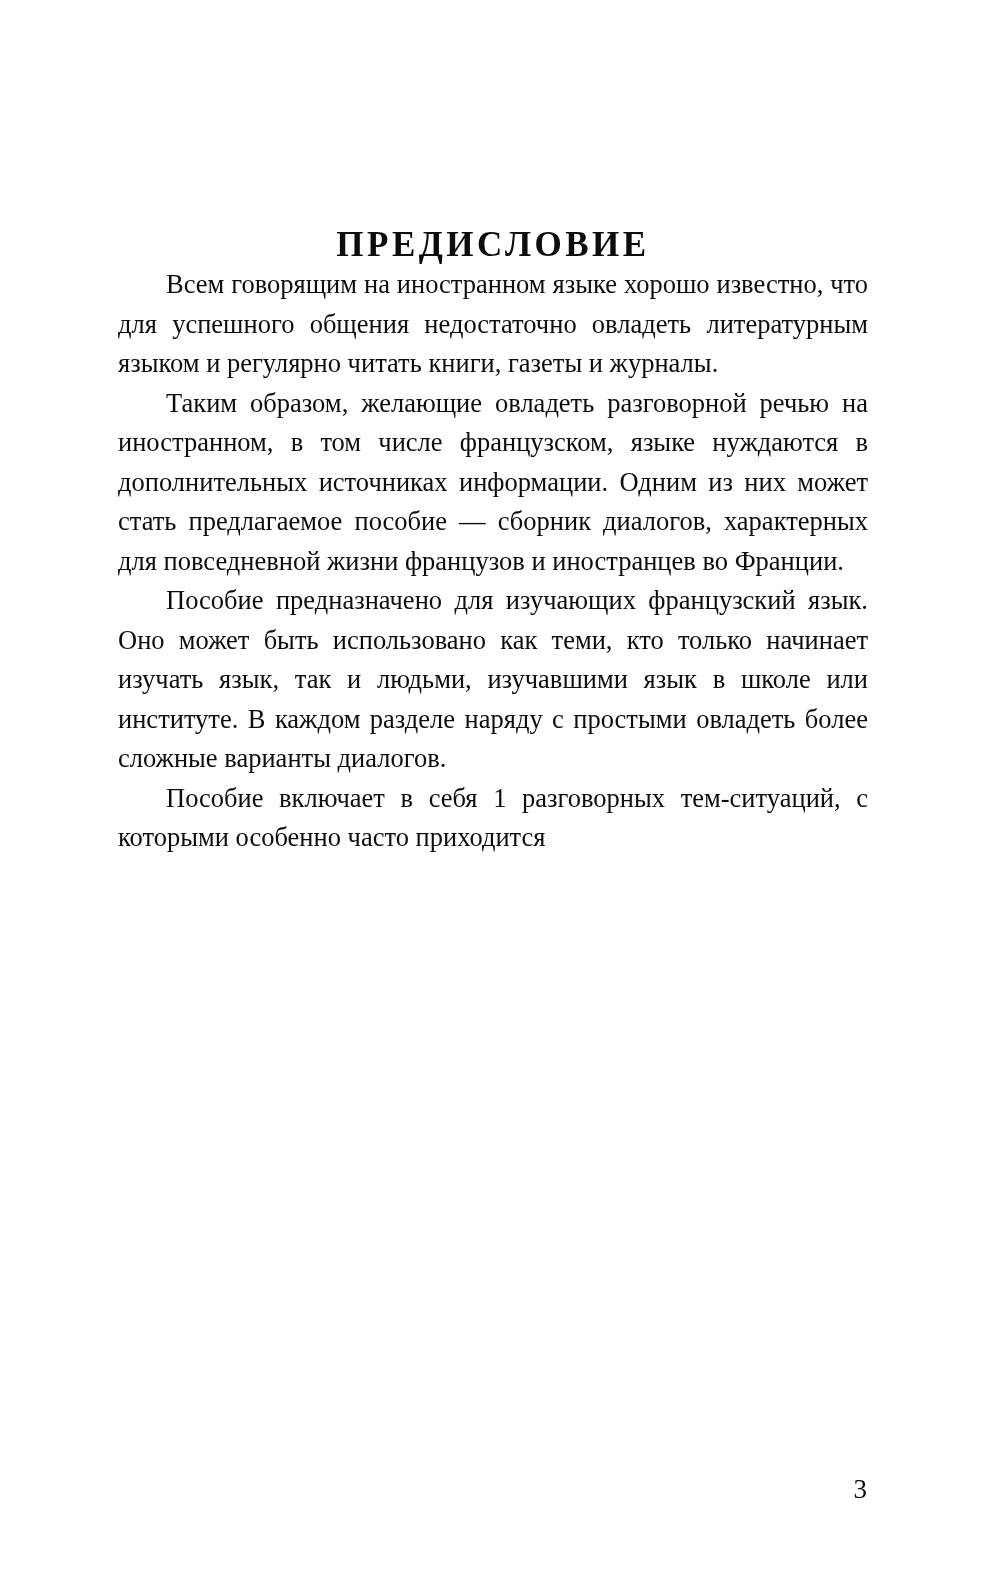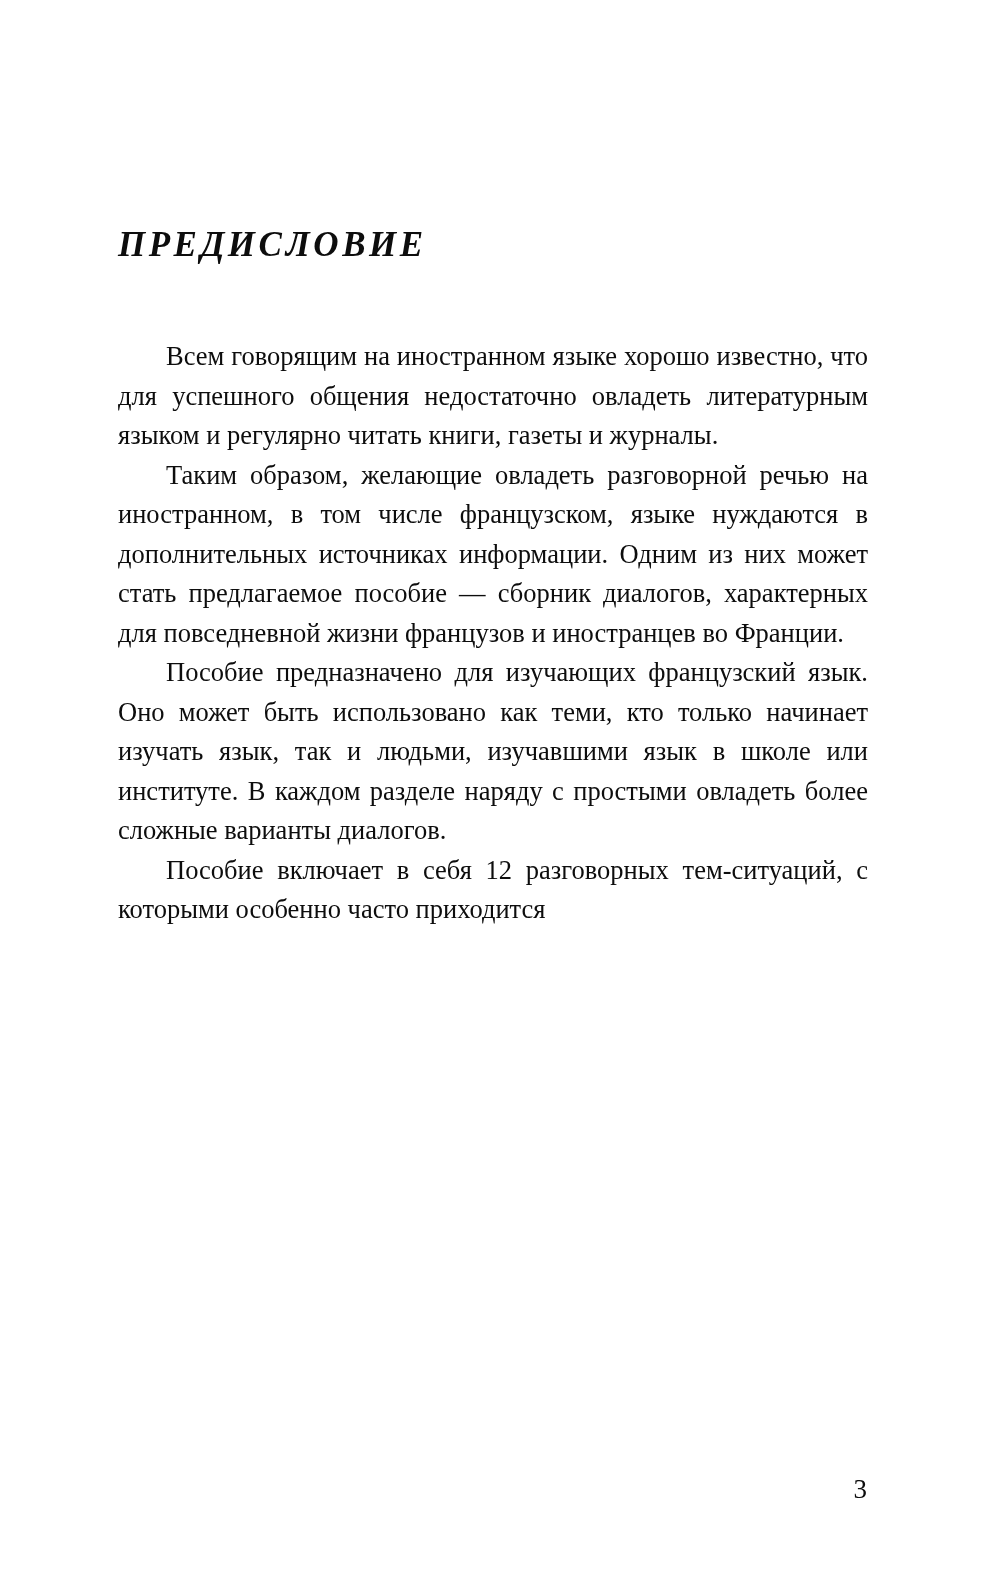--- a/index.html
+++ b/index.html
@@ -19,30 +19,28 @@
   }
   .content {
     position: absolute;
     left: 118px;
     top: 0;
     width: 750px;
   }
   .page-title {
     margin: 0;
     padding-top: 225px;
-    text-align: left;
+    text-align: center;
     font-size: 35px;
     font-weight: bold;
     letter-spacing: 3.5px;
     text-transform: uppercase;
     font-family: "Liberation Serif", "DejaVu Serif", serif;
-    font-style: italic;
   }
   .body-text {
-    margin-top: 72px;
   }
   .body-text p {
     margin: 0;
     font-size: 26.5px;
     line-height: 39.5px;
     text-align: justify;
     text-indent: 48px;
     text-justify: inter-word;
     hyphens: manual;
   }
@@ -58,17 +56,17 @@
 </head>
 <body>
 
 <div class="page">
   <div class="content">
     <h1 class="page-title">ПРЕДИСЛОВИЕ</h1>
     <div class="body-text">
       <p>Всем говорящим на иностранном языке хорошо известно, что для успешного общения недостаточно овладеть литературным языком и регулярно читать книги, газеты и журналы.</p>
       <p>Таким образом, желающие овладеть разговорной речью на иностранном, в том числе французском, языке нуждаются в дополнительных источниках информации. Одним из них может стать предлагаемое пособие — сборник диалогов, характерных для повседневной жизни французов и иностранцев во Франции.</p>
       <p>Пособие предназначено для изучающих французский язык. Оно может быть использовано как теми, кто только начинает изучать язык, так и людьми, изучавшими язык в школе или институте. В каждом разделе наряду с простыми овладеть более сложные варианты диалогов.</p>
-      <p>Пособие включает в себя 12 разговорных тем-ситуаций, с которыми особенно часто приходится</p>
+      <p>Пособие включает в себя 1 разговорных тем-ситуаций, с которыми особенно часто приходится</p>
     </div>
   </div>
   <div class="page-number">3</div>
 </div>
 
 </body></html>

